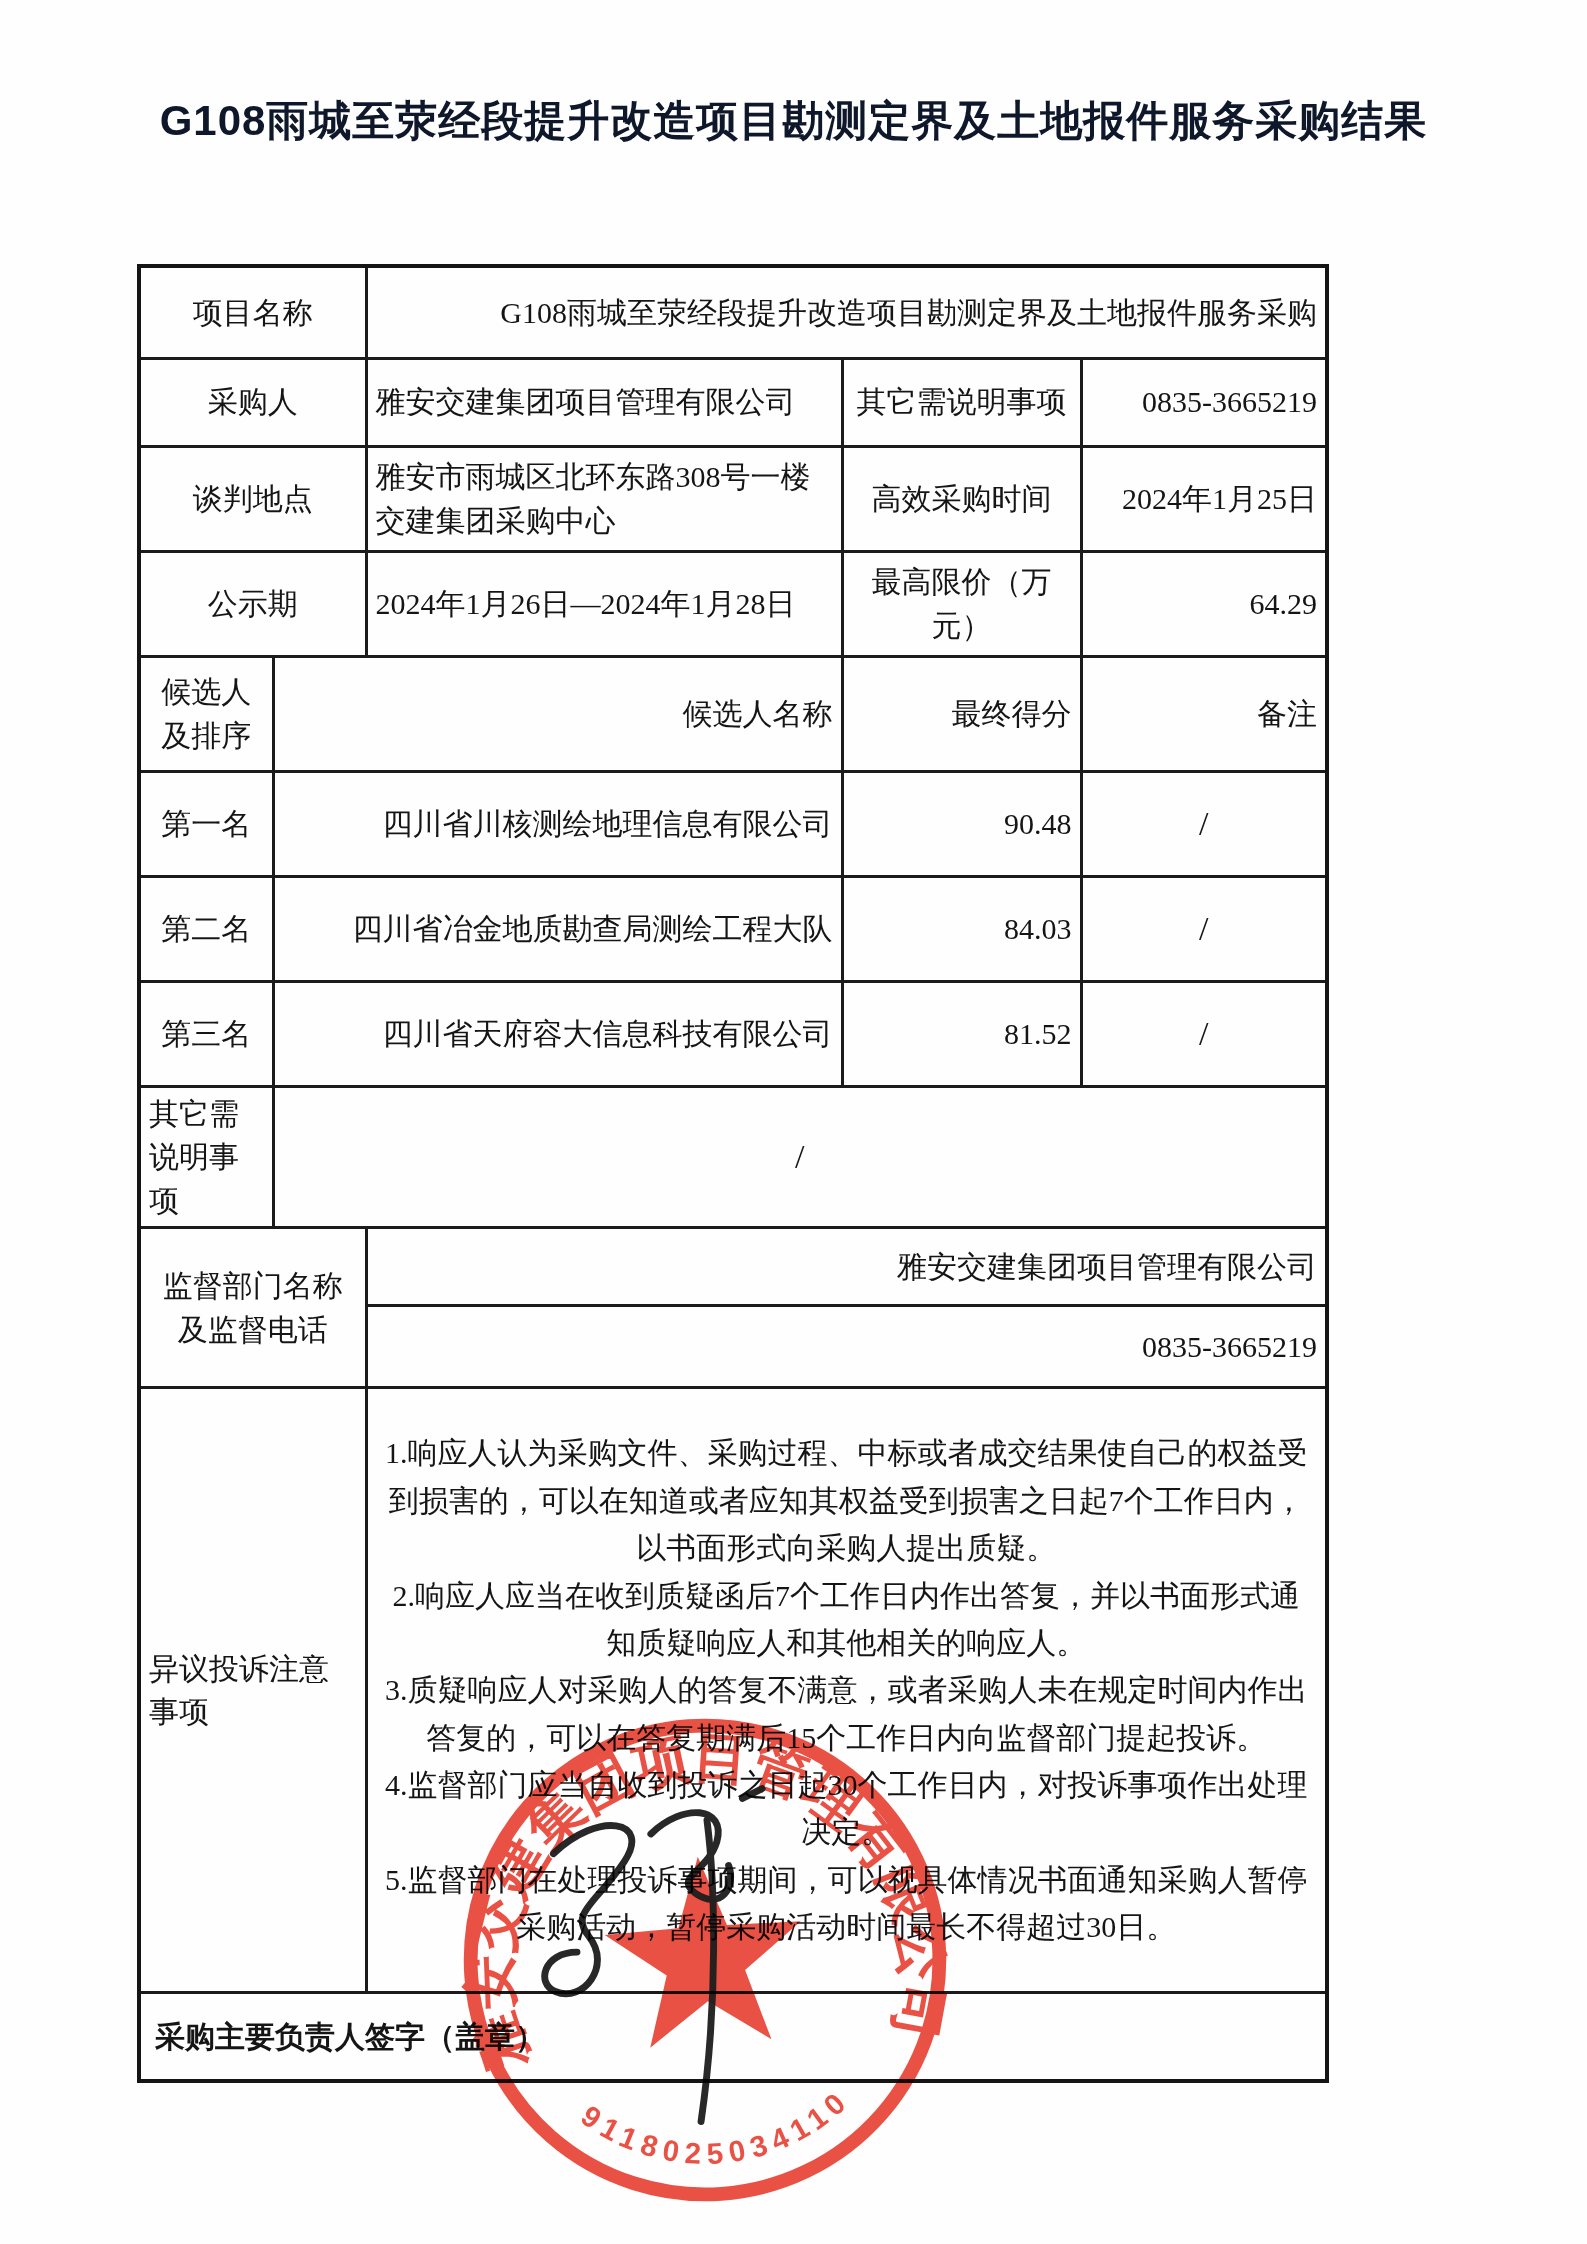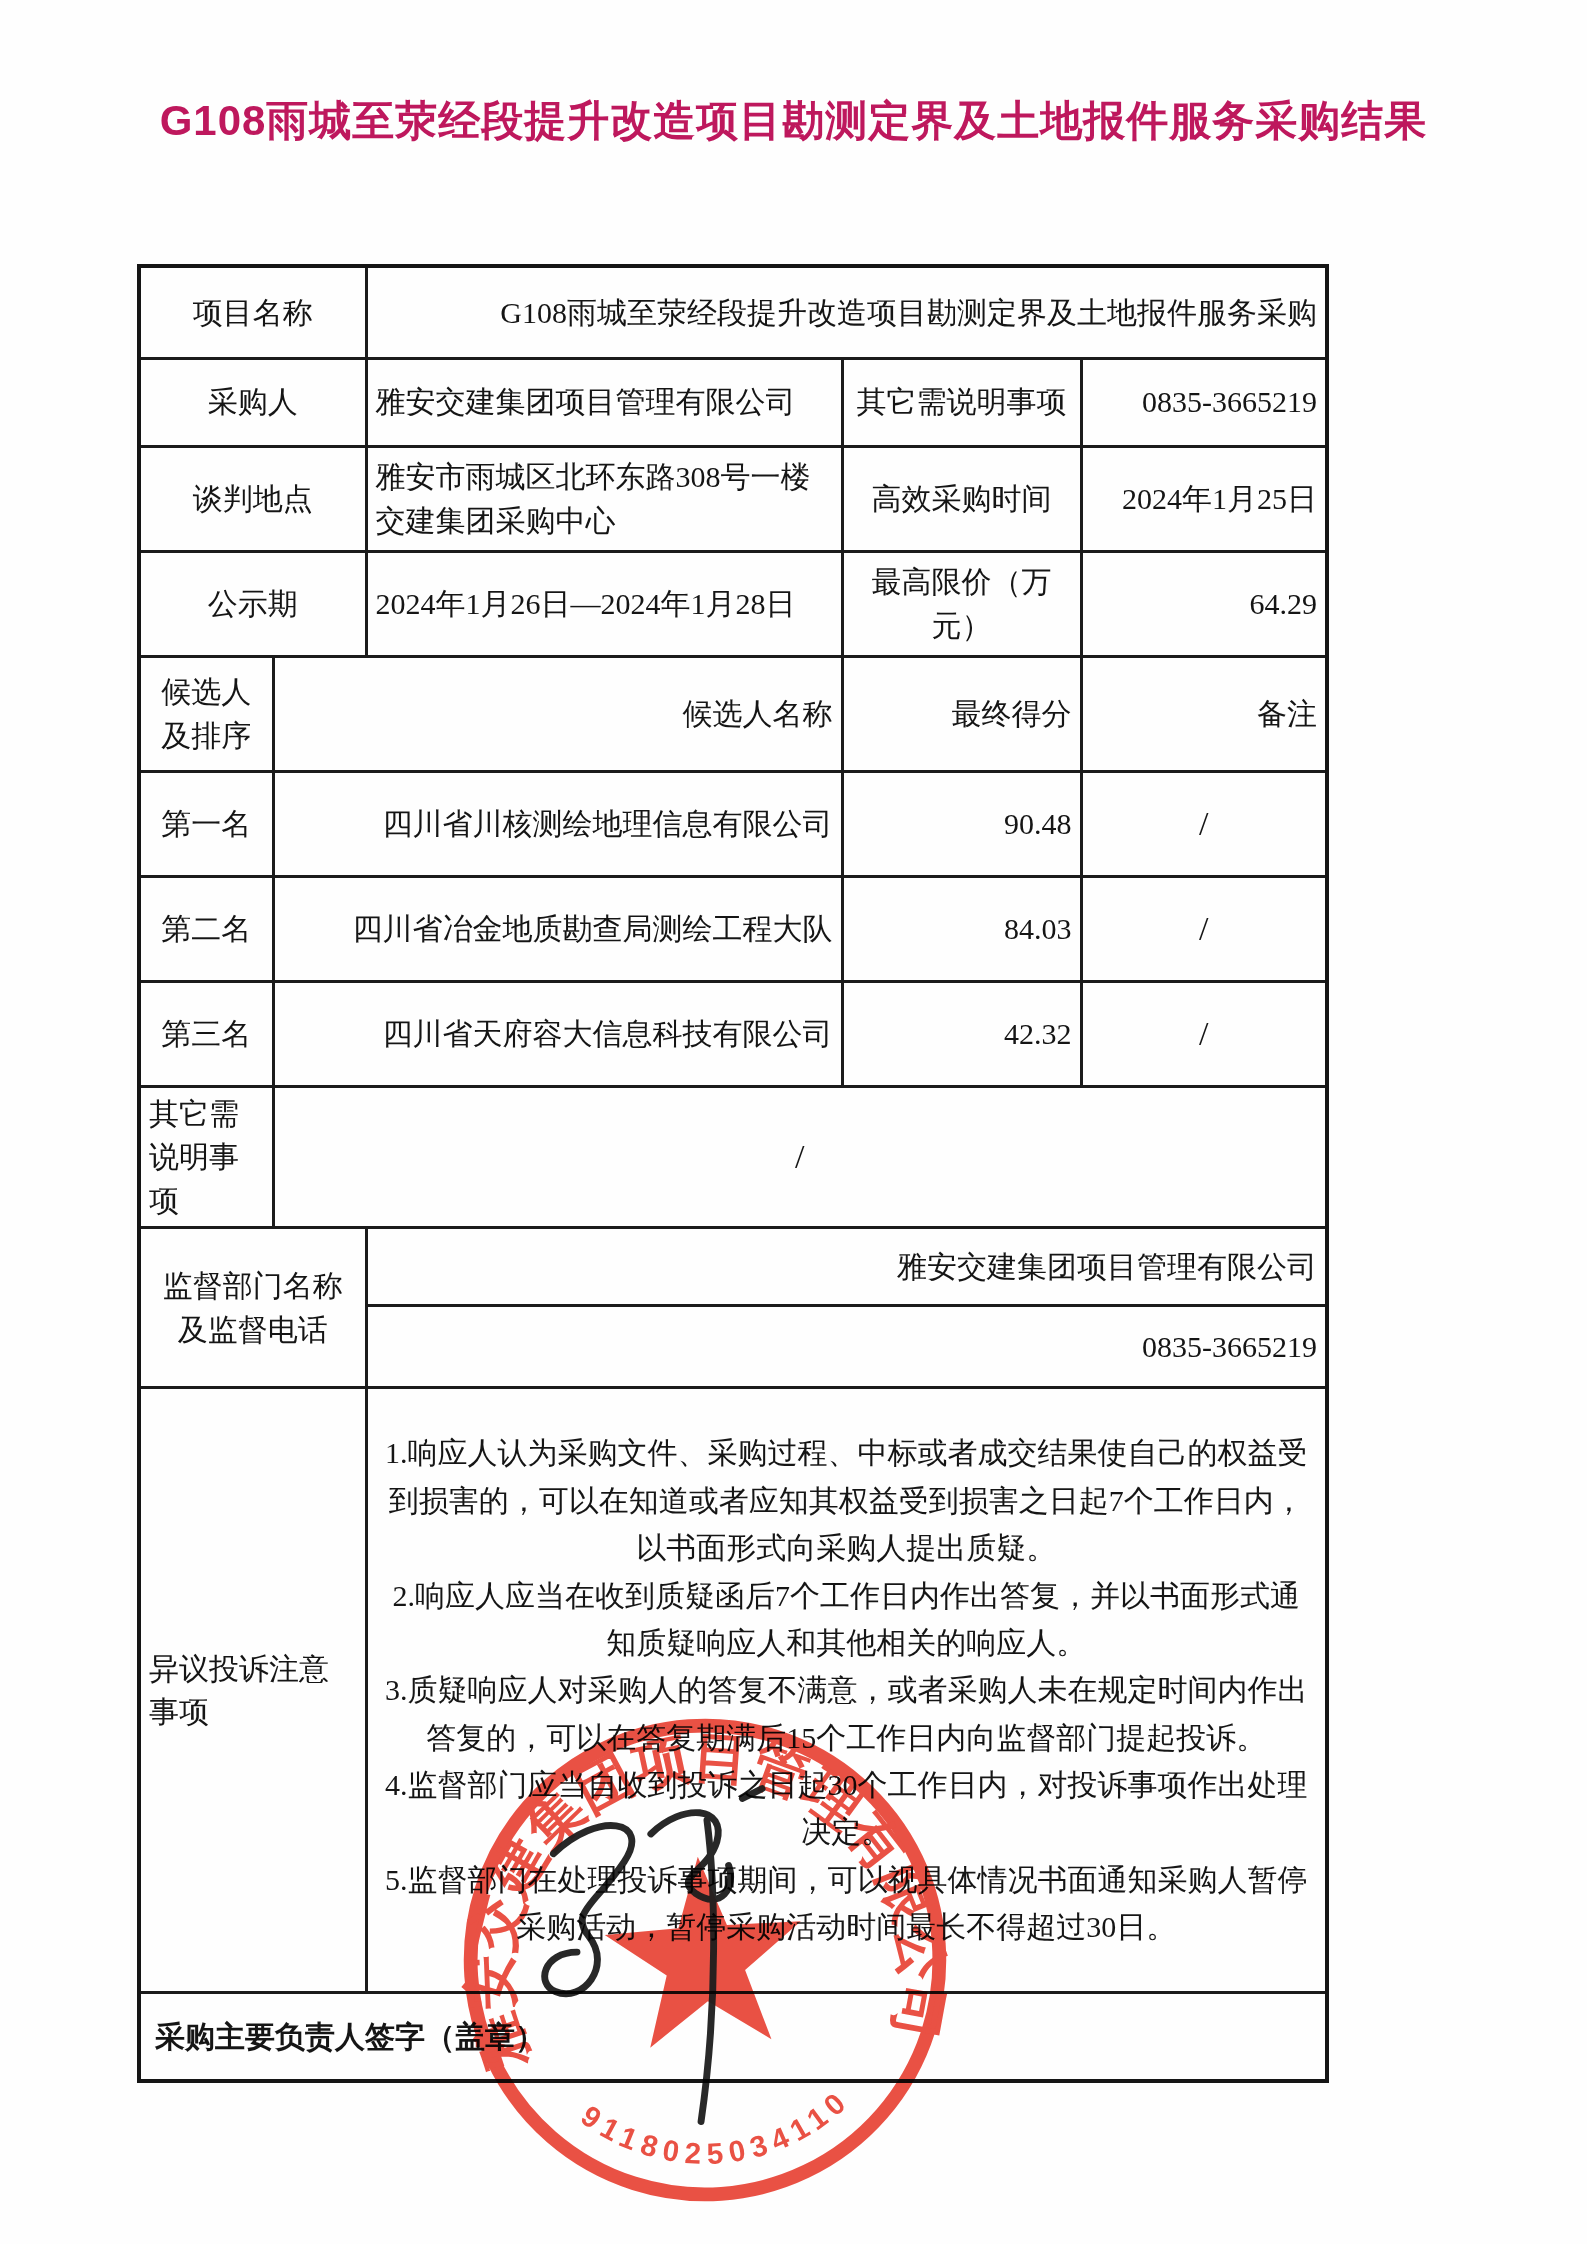--- a/index.html
+++ b/index.html
@@ -12,21 +12,21 @@
     overflow:hidden;
   }
   .title{
     position:absolute;
     top:92px;left:0;width:100%;
     text-align:center;
     font-family:"Liberation Sans", sans-serif;
     font-weight:bold;
     font-size:42px;
     line-height:58px;
-    color:#be185d;
+    color:#0f172a;
     letter-spacing:1px;
   }
   table.doc{
     position:absolute;
     left:137px;top:264px;
     width:1188px;
     border-collapse:collapse;
     table-layout:fixed;
     font-size:30px;
     color:#151515;
@@ -118,21 +118,21 @@
     <tr style="height:105px">
       <td class="labelc">第二名</td>
       <td colspan="2" class="c">四川省冶金地质勘查局测绘工程大队</td>
       <td class="c">84.03</td>
       <td class="slash">/</td>
     </tr>
 
     <tr style="height:105px">
       <td class="labelc">第三名</td>
       <td colspan="2" class="c">四川省天府容大信息科技有限公司</td>
-      <td class="c">42.32</td>
+      <td class="c">81.52</td>
       <td class="slash">/</td>
     </tr>
 
     <tr style="height:80px">
       <td class="l">其它需说明事项</td>
       <td colspan="4" class="slash">/</td>
     </tr>
 
     <tr style="height:78px">
       <td colspan="2" rowspan="2" class="labelc">监督部门名称及监督电话</td>

